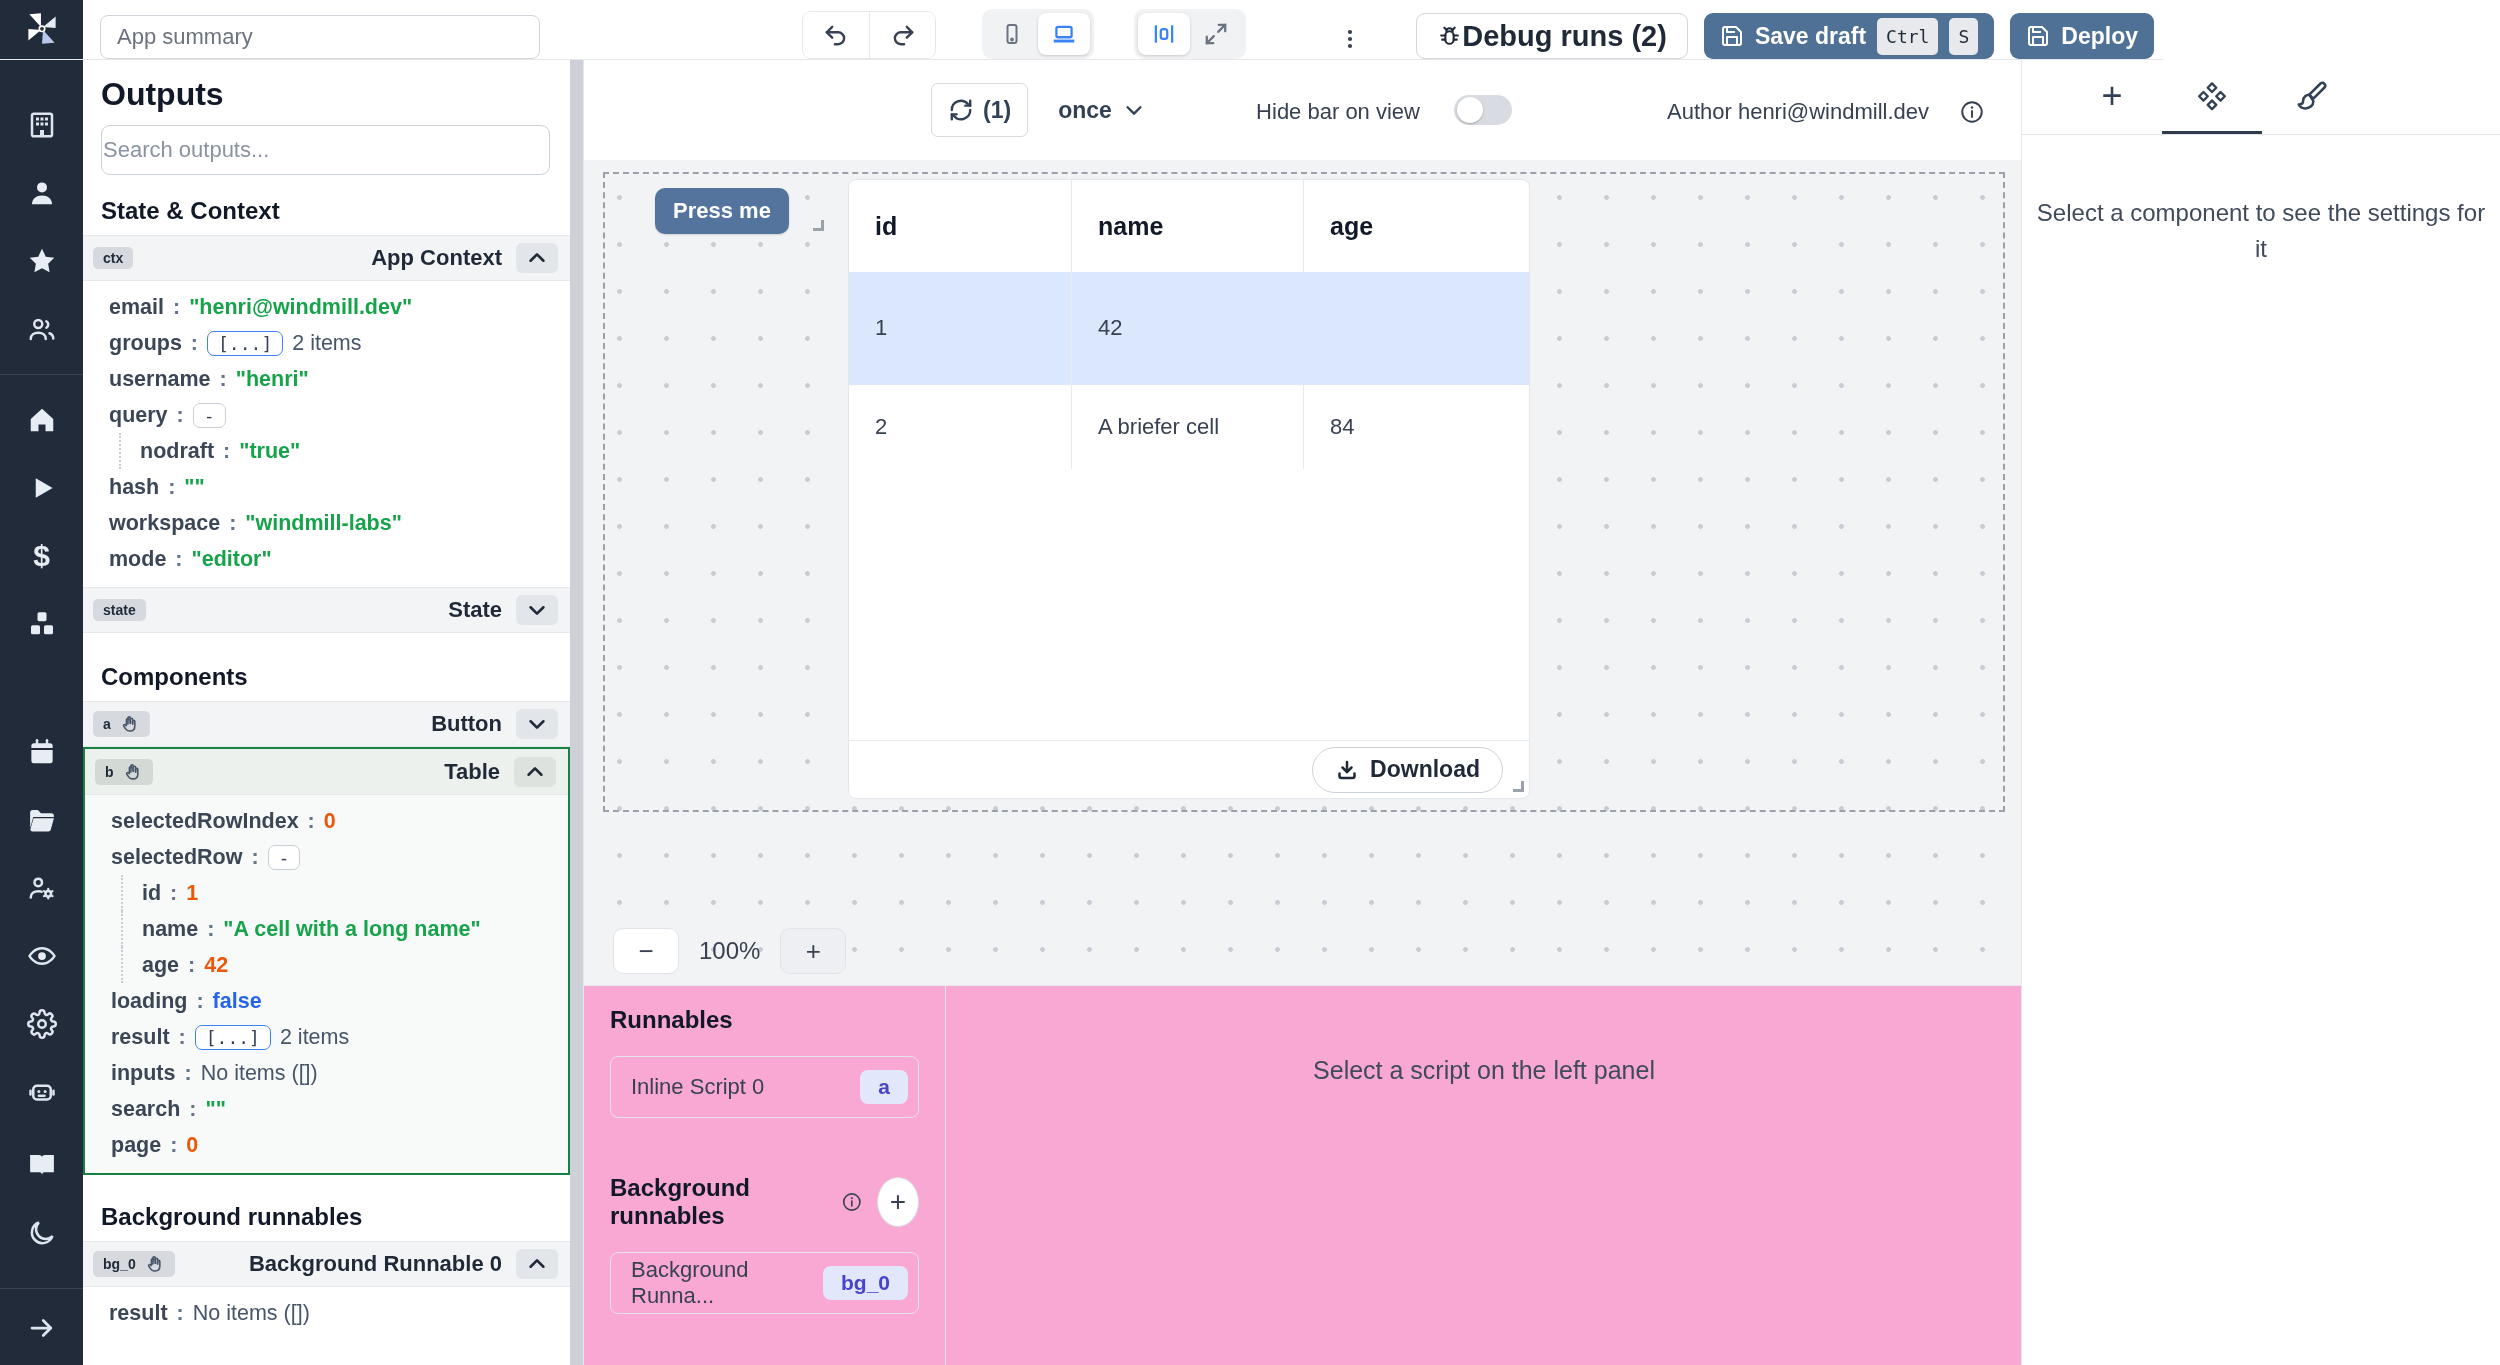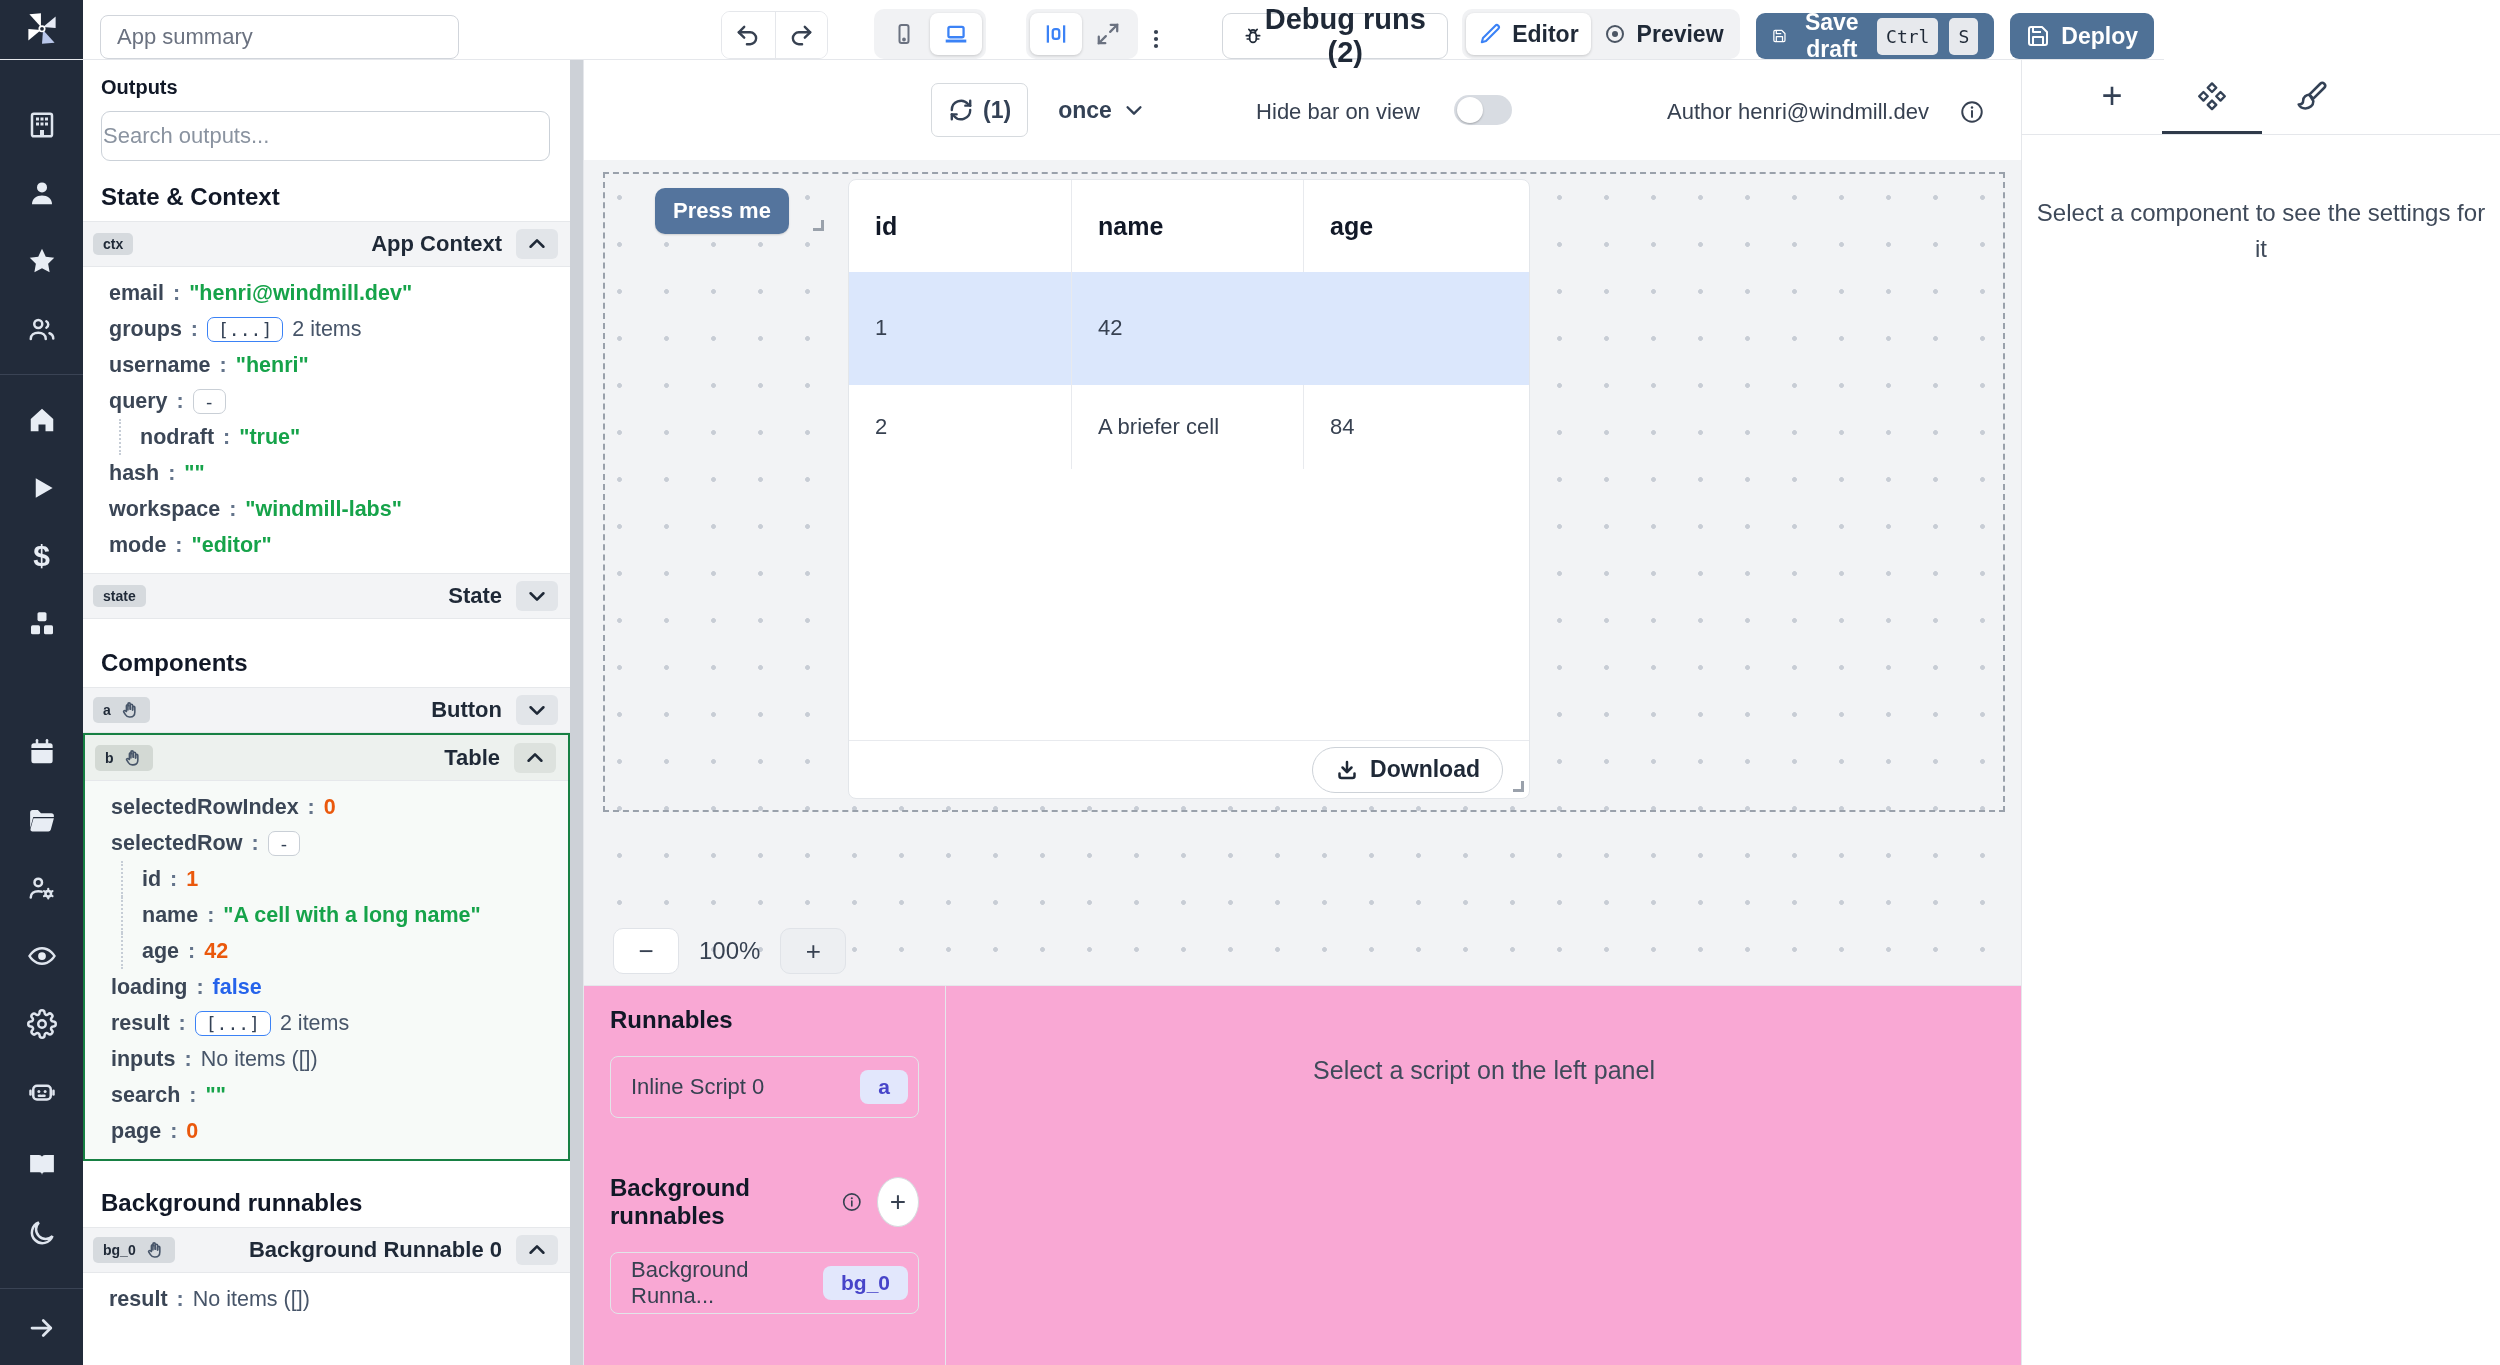--- a/index.html
+++ b/index.html
@@ -39,21 +39,21 @@
   .sn-icon { width:30px; height:30px; margin-bottom:38px; flex:none; cursor:pointer; }
   .sn-divider { width:83px; height:1px; background:#3a4354; margin:-8px 0 30px; flex:none; }
   .sn-gap { height:60px; flex:none; }
   .sn-push { margin-top:auto; }
   .sn-dollar { color:#e8edf4; font-size:30px; font-weight:700; line-height:30px; text-align:center; }
 
   
   .outputs { position:absolute; left:83px; top:60px; width:500px; height:1305px; background:#fff; }
   .out-scrollbar { position:absolute; right:0; top:0; width:13px; height:1305px; background:#cdd1d7; }
   .out-inner { position:absolute; left:0; top:0; right:13px; bottom:0; overflow:hidden; }
-  .out-title { font-size:20px; font-weight:700; color:#111827; margin:16px 0 12px 18px; }
+  .out-title { font-size:32px; font-weight:700; color:#111827; margin:16px 0 12px 18px; }
   .search-wrap { margin:0 20px 10px 18px; }
   .search-input { width:100%; height:50px; border:1px solid #cbd1d8; border-radius:9px; padding:0 1px;
     font-size:22px; color:#374151; font-family:inherit; outline:none; }
   .search-input::placeholder { color:#8a93a0; }
   .sec-title { font-size:24px; font-weight:700; color:#111827; margin:22px 0 10px 18px; }
   .sec-head { height:46px; background:#f3f4f6; border-top:1px solid #e6e8eb; border-bottom:1px solid #e6e8eb;
     display:flex; align-items:center; padding:0 12px 0 10px; cursor:pointer; }
   .id-badge { background:#d6dade; border-radius:5px; padding:3px 10px; font-weight:700; font-size:14px;
     color:#1f2937; display:flex; align-items:center; gap:9px; }
   .head-label { margin-left:auto; font-weight:700; font-size:22px; color:#1f2937; margin-right:14px; }
@@ -217,35 +217,20 @@
         <path d="M9 7a3 3 0 0 1 6 0"></path>
       <path d="M9 5.5 7 3.5"></path>
         <path d="M15 5.5 17 3.5"></path>
       <path d="M8 11H4"></path>
         <path d="M8 15H5"></path>
         <path d="M16 11h4"></path>
         <path d="M16 15h3"></path>
     </svg>
     <span>Debug runs (2)</span>
   </button>
-  <div class="seg ep-seg">
-    <button class="seg-btn active">
-      <svg width="24" height="24" viewBox="0 0 24 24" fill="none" stroke="#3b82f6" stroke-width="2.1" stroke-linejoin="round">
-        <path d="M17.3 3.7a2.1 2.1 0 0 1 3 3L8 19l-4.2 1.2L5 16z"></path>
-      </svg>
-      <span>Editor</span>
-    </button>
-    <button class="seg-btn">
-      <svg width="24" height="24" viewBox="0 0 24 24" fill="none" stroke="#4b5563" stroke-width="2">
-        <circle cx="12" cy="12" r="8"></circle>
-          <circle cx="12" cy="12" r="3" fill="#4b5563" stroke="none"></circle>
-      </svg>
-      <span>Preview</span>
-    </button>
-  </div>
   <button class="btn-blue">
     <svg width="24" height="24" viewBox="0 0 24 24" fill="none" stroke="#fff" stroke-width="2" stroke-linejoin="round">
       <path d="M19 21H5a2 2 0 0 1-2-2V5a2 2 0 0 1 2-2h11l5 5v11a2 2 0 0 1-2 2z"></path>
       <polyline points="17 21 17 13 7 13 7 21"></polyline>
         <polyline points="7 3 7 8 15 8"></polyline>
     </svg>
     <span>Save draft</span>
     <span class="kbd">Ctrl</span>
     <span class="kbd">S</span>
   </button>

